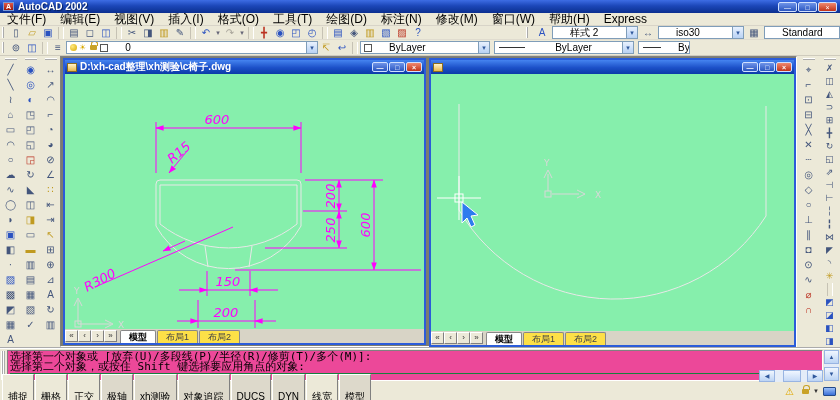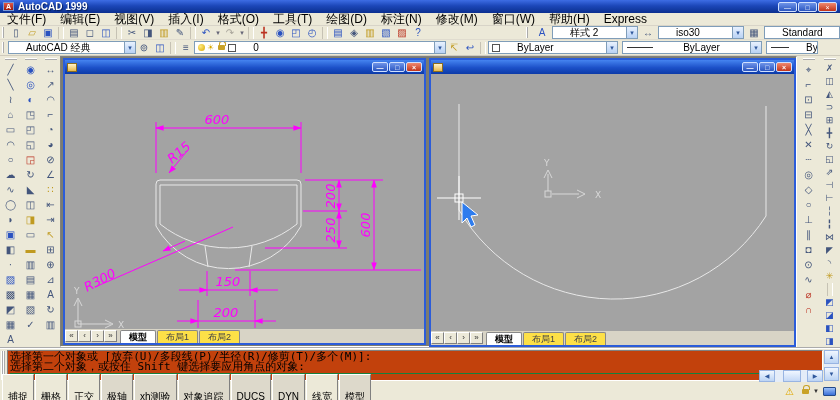--- a/index.html
+++ b/index.html
@@ -41,30 +41,30 @@
 .sun{color:#d8a800;font-size:8px;margin-left:2px}
 .lock{width:7px;height:5px;background:#c9a227;border-radius:1px;position:relative;margin-left:4px;flex:0 0 7px}
 .lock::before{content:"";position:absolute;top:-4px;left:1px;width:5px;height:4px;border:1px solid #c9a227;border-bottom:none;border-radius:3px 3px 0 0}
 
 #work{position:absolute;left:0;top:56px;width:840px;height:291px;background:#ece9d8}
 #mdi{position:absolute;left:60px;top:0;width:737px;height:291px;background:#7c7c70;border:1px solid #999;border-color:#808080 #fff #fff #808080}
 .cw{position:absolute;border:2px solid #2b5cd9;background:#000;display:flex;flex-direction:column}
 .cw-title{height:14px;flex:0 0 14px;display:flex;align-items:center;gap:3px;padding:0 2px;background:linear-gradient(180deg,#4584f0 0%,#1c50c8 55%,#0c3aa8 100%);color:#fff;font-size:10px;font-weight:bold;white-space:nowrap;overflow:hidden}
 .dwgicon{width:10px;height:9px;background:linear-gradient(180deg,#fff3c8,#e8b84b);border:1px solid #8a6d1f;flex:0 0 10px}
 .cw-title .wbtn{width:16px;height:10px}
-.canvas{flex:1 1 auto;background:#a3a3a3;position:relative;overflow:hidden}
+.canvas{flex:1 1 auto;background:#86efac;position:relative;overflow:hidden}
 .canvas svg{display:block}
 .tabbar{height:14px;flex:0 0 14px;background:#d8d4c6;display:flex;align-items:center;font-size:9px}
 .navb{width:13px;height:12px;background:#ece9d8;border:1px solid;border-color:#fff #808080 #808080 #fff;font-size:8px;line-height:10px;text-align:center;color:#333;flex:0 0 13px}
 .tab{padding:0 8px;height:13px;line-height:13px;border:1px solid #888;border-bottom:none;border-radius:2px 2px 0 0;background:#fde047;color:#444;margin-left:1px;white-space:nowrap}
 .tab.active{background:#fff;color:#000;font-weight:bold}
 
 #cmd{position:absolute;left:0;top:347px;width:840px;height:35px;background:#ece9d8;border-top:2px groove #fff}
 .cmd-grip{position:absolute;left:1px;top:2px;bottom:2px;width:4px;border-left:2px ridge #fff;border-right:2px ridge #fff}
-.cmd-text{position:absolute;left:7px;right:17px;top:1px;bottom:1px;background:#c2410c;border:1px solid;border-color:#808080 #fff #fff #808080;font-family:"DejaVu Sans Mono",monospace;font-size:11px;line-height:10px;padding:1px 2px;overflow:hidden}
+.cmd-text{position:absolute;left:7px;right:17px;top:1px;bottom:1px;background:#ec4899;border:1px solid;border-color:#808080 #fff #fff #808080;font-family:"DejaVu Sans Mono",monospace;font-size:11px;line-height:10px;padding:1px 2px;overflow:hidden}
 .cmd-line{white-space:nowrap}
 .cmd-prompt{border-top:1px solid #15803d;margin-top:1px;padding-top:18px}
 .sb{background:linear-gradient(180deg,#f0f6ff,#bcd4f4);border:1px solid #98b4e2;color:#30589c;text-align:center}
 .cmd-vscroll{position:absolute;right:1px;top:1px;bottom:1px;width:15px;display:flex;flex-direction:column;justify-content:space-between;background:#e4ecf8}
 .cmd-vscroll .sb{height:14px;font-size:6px;line-height:13px}
 .cmd-hscroll{position:absolute;right:17px;bottom:0;width:64px;height:12px;display:flex;background:#e4ecf8}
 .cmd-hscroll .sb{width:16px;font-size:6px;line-height:11px}
 .hthumb{width:18px;background:linear-gradient(180deg,#f0f6ff,#c4d8f6);border:1px solid #98b4e2;margin-left:8px}
 
 #status{position:absolute;left:0;top:382px;width:840px;height:18px;background:#ece9d8;display:flex;align-items:center;padding:0 2px;gap:1px}
@@ -76,21 +76,21 @@
 .warn{color:#e0a800;font-size:10px}
 .menuarr{font-size:6px;color:#333}
 .monitor{width:13px;height:9px;background:linear-gradient(180deg,#9cc0f8,#3a70d8);border:1px solid #234a8a;border-radius:1px}
 svg text{font-family:"DejaVu Sans",sans-serif}
 </style>
 </head>
 <body>
 
 <div id="titlebar">
   <span class="logo">A</span>
-  <span class="t">AutoCAD 1999</span>
+  <span class="t">AutoCAD 2002</span>
   <span class="wbtns">
 
   <span class="wbtn">—</span>
       <span class="wbtn">□</span>
       <span class="wbtn close">×</span>
     </span>
 </div>
 
 <div id="menubar">
 
@@ -156,24 +156,20 @@
     </span>
     <span class="tbtn">▦</span>
     <span class="combo" style="width:76px">
       <span class="cval">Standard</span>
     </span>
   </span>
 </div>
 
 <div id="row2" class="trow">
   <span class="grip"></span>
-  <span class="combo" style="width:128px">
-    <span class="cval">AutoCAD 经典</span>
-    <span class="carrow">▾</span>
-  </span>
   <span class="tbtn">⊚</span>
   <span class="tbtn c-blu">◫</span>
   <span class="tbtn sep"></span>
   <span class="tbtn">≡</span>
   <span class="combo" style="width:252px">
     <span class="dot"></span>
     <span class="sun">☀</span>
     <span class="lock"></span>
     <span class="swatch"></span>
     <span class="cval">0</span>
@@ -324,20 +320,21 @@
         <span class="tbtn c-blu">◧</span>
         <span class="tbtn c-blu">◨</span>
       </span>
   </div>
 
   <div id="mdi">
 
     <div class="cw" style="left:2px;top:1px;width:363px;height:287px">
       <div class="cw-title">
         <span class="dwgicon"></span>
+        <span style="flex:1 1 auto;overflow:hidden">D:\xh-cad整理\xh测验\c椅子.dwg</span>
         <span class="wbtns">
 
         <span class="wbtn">—</span>
             <span class="wbtn">□</span>
             <span class="wbtn close">×</span>
           </span>
       </div>
       <div class="canvas">
         <svg width="359" height="255" viewBox="0 0 359 255">
           <defs>

